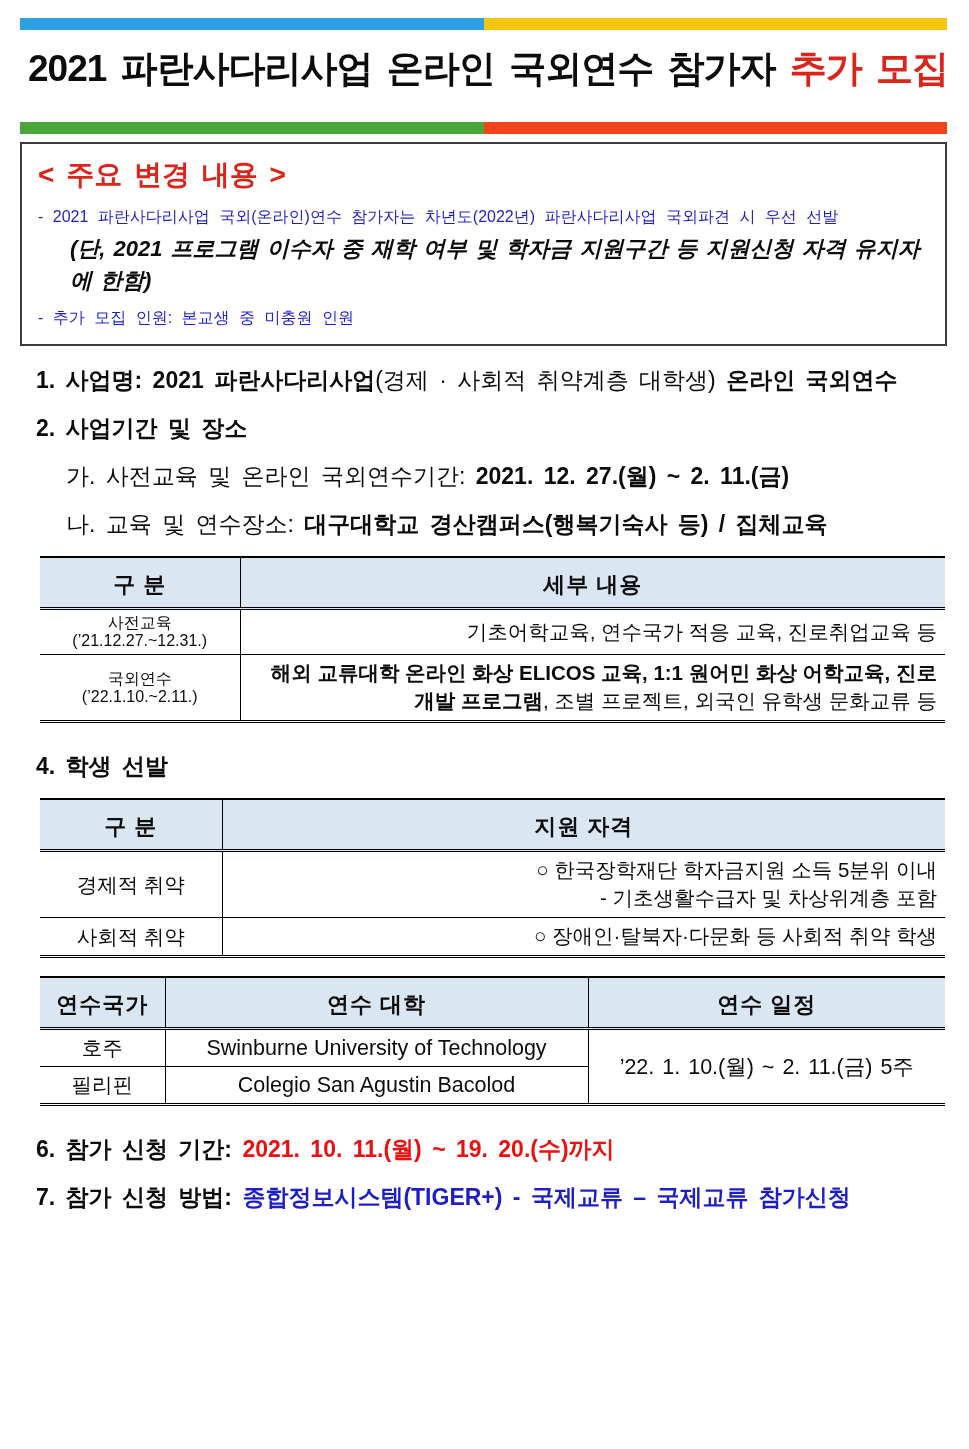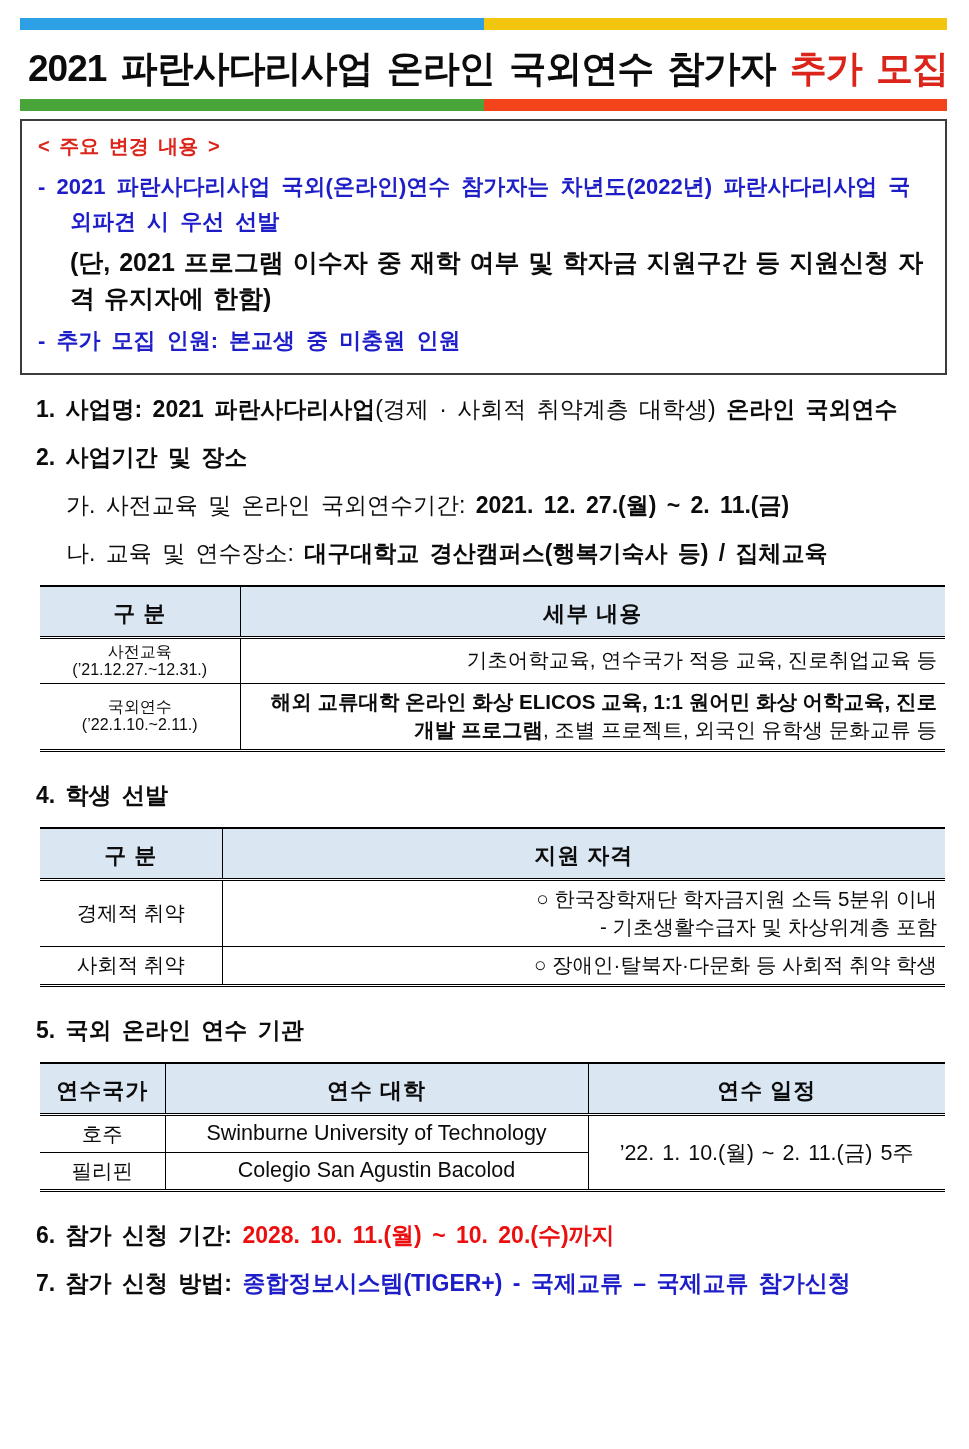--- a/index.html
+++ b/index.html
@@ -17,40 +17,40 @@
 
   
   .bar{display:flex;height:12px;width:927px;}
   .bar .seg{flex:1 1 50%;}
   .seg.blue{background:var(--bar-blue);}
   .seg.yellow{background:var(--bar-yellow);}
   .seg.green{background:var(--bar-green);}
   .seg.orange{background:var(--bar-orange);}
 
   .title{
-    margin:14px 0 5px 8px;
+    margin:14px 0 28px 8px;
     font-size:37px;font-weight:800;letter-spacing:-1px;word-spacing:5px;
     white-space:nowrap;color:#0c0c0c;
   }
   .title .hl{color:var(--accent-red);}
 
   .notice-box{
     margin-top:8px;border:2px solid #3c3c3c;
     padding:10px 16px 12px 14px;width:927px;box-sizing:border-box;
   }
   .notice-heading{
-    color:var(--accent-red);font-weight:800;font-size:20px;
+    color:var(--accent-red);font-weight:800;font-size:28px;
     margin:2px 0 10px 2px;word-spacing:4px;
   }
   .notice-item{
-    color:var(--accent-blue);font-weight:700;font-size:22px;line-height:1.58;
+    color:var(--accent-blue);font-weight:400;font-size:16px;line-height:1.58;
     padding-left:32px;text-indent:-32px;word-spacing:5px;margin:0 0 2px 2px;
   }
   .notice-note{
-    color:#0c0c0c;font-weight:700;font-size:25px;line-height:1.45;
+    color:#0c0c0c;font-style:italic;font-weight:700;font-size:22px;line-height:1.45;
     padding-left:32px;margin:4px 0 8px 2px;word-spacing:2px;
   }
 
   .ln{font-size:23px;line-height:27px;margin:21px 0 0 16px;word-spacing:4px;color:#0c0c0c;}
   .ln.first{}
   .ln.sub{margin-left:46px;}
   .ln.gap{margin-top:30px;}
   .b{font-weight:700;}
   .n{font-weight:400;}
   .red{color:var(--bright-red);font-weight:700;}
@@ -157,21 +157,20 @@
           <div style="padding-left:10px">- 기초생활수급자 및 차상위계층 포함</div>
         </td>
       </tr>
       <tr>
         <td>사회적 취약</td>
         <td class="content">○ 장애인·탈북자·다문화 등 사회적 취약 학생</td>
       </tr>
     </tbody>
   </table>
 
-  <div class="ln b gap">5. 국외 온라인 연수 기관</div>
 
   <table>
     <colgroup>
         <col style="width:125px">
         <col style="width:423px">
         <col>
       </colgroup>
     <thead>
       <tr>
         <th>연수국가</th>
@@ -185,16 +184,16 @@
         <td class="univ">Swinburne University of Technology</td>
         <td rowspan="2" class="sched">’22. 1. 10.(월) ~ 2. 11.(금) 5주</td>
       </tr>
       <tr>
         <td>필리핀</td>
         <td class="univ">Colegio San Agustin Bacolod</td>
       </tr>
     </tbody>
   </table>
 
-  <div class="ln gap"><span class="b">6. 참가 신청 기간: </span><span class="red">2028. 10. 11.(월) ~ 10. 20.(수)까지</span></div>
+  <div class="ln gap"><span class="b">6. 참가 신청 기간: </span><span class="red">2021. 10. 11.(월) ~ 19. 20.(수)까지</span></div>
   <div class="ln"><span class="b">7. 참가 신청 방법: </span><span class="blue">종합정보시스템(TIGER+) - 국제교류 – 국제교류 참가신청</span></div>
 
 </div>
 
 </body></html>

